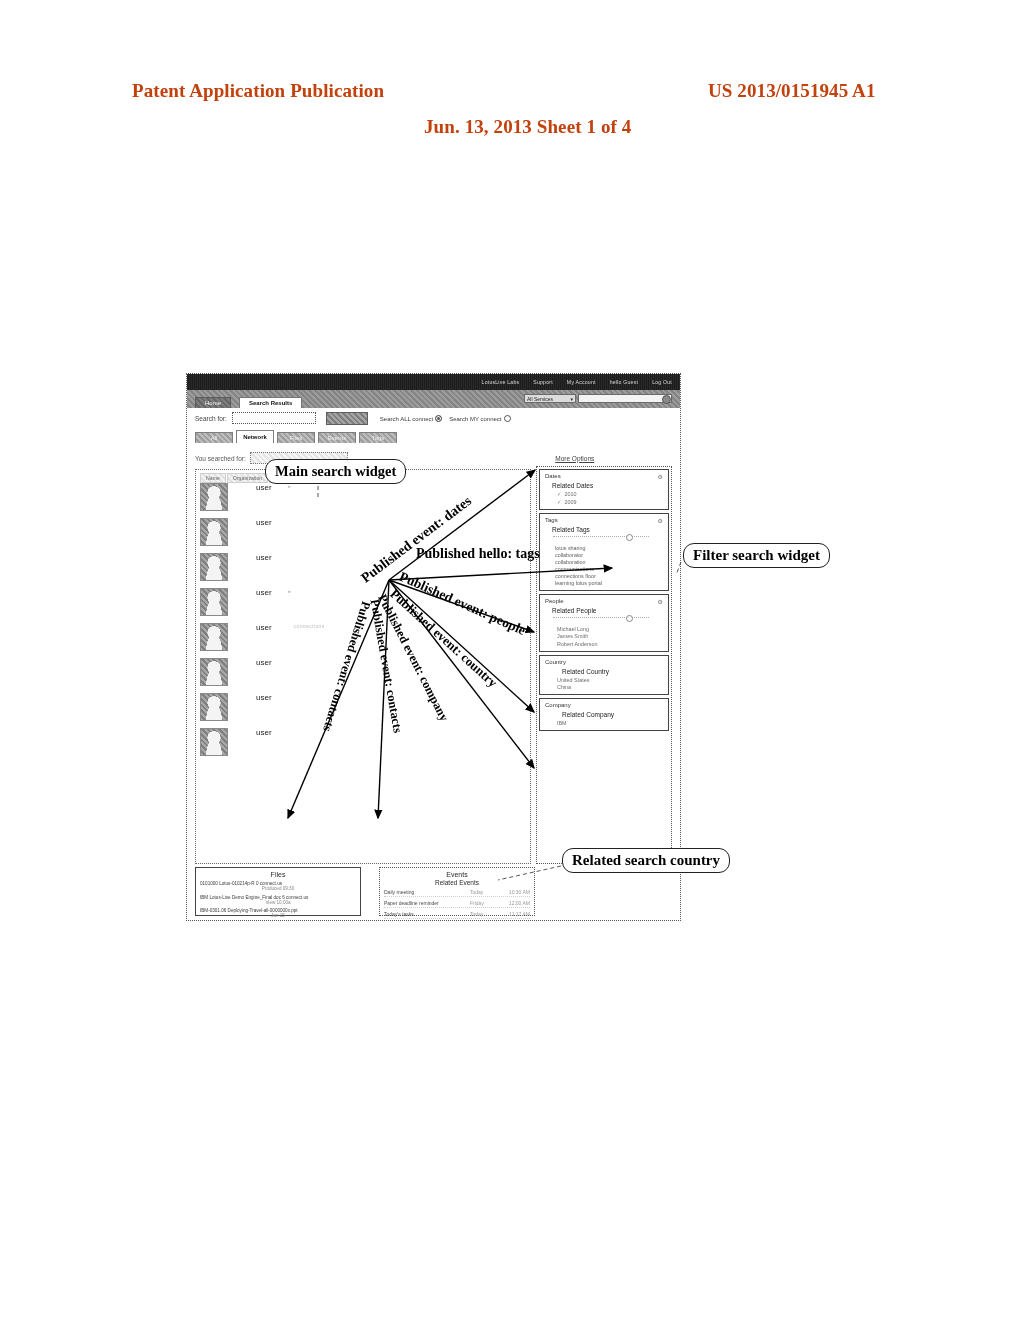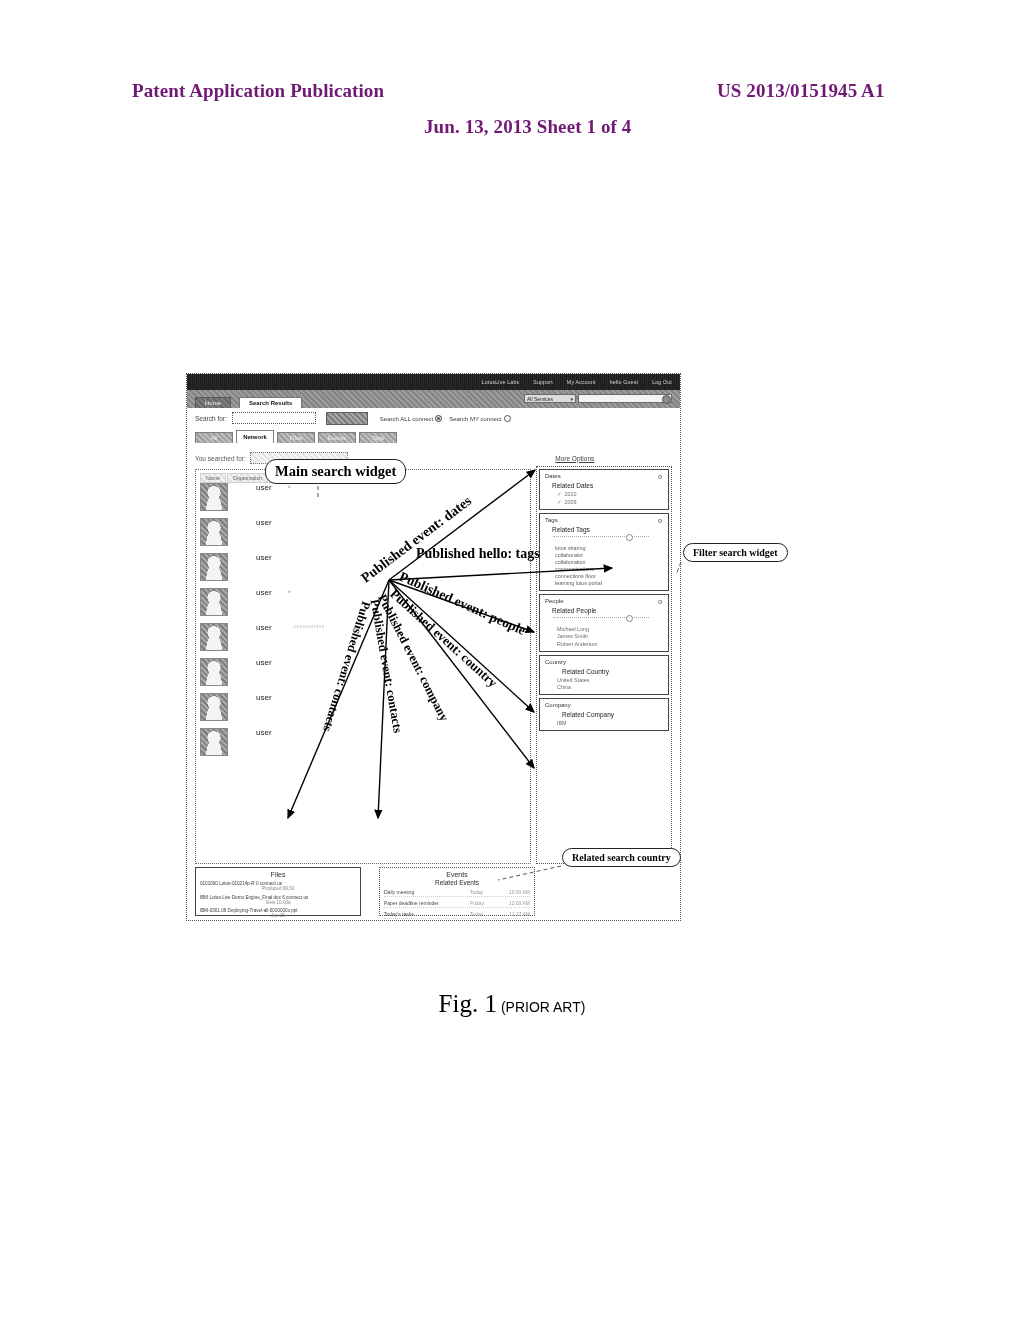--- a/index.html
+++ b/index.html
@@ -20,25 +20,25 @@
     position: absolute;
     left: 0; right: 0;
     top: 80px;
     height: 32px;
     display: flex;
     align-items: baseline;
     font-family: "Liberation Serif", serif;
     font-weight: bold;
     font-size: 19px;
     letter-spacing: 0.1px;
-    color: #701a75;
+    color: #c2410c;
   }
   #patent-header .h-pub { position: absolute; left: 132px; }
   #patent-header .h-date { position: absolute; left: 424px; margin-top: 36px; }
-  #patent-header .h-num { position: absolute; left: 708px; margin-left: 9px; }
+  #patent-header .h-num { position: absolute; left: 708px; }
 
   
   #figure {
     position: absolute;
     left: 0; top: 0;
     width: 1024px; height: 1320px;
   }
 
   
   #screenshot {
@@ -327,21 +327,21 @@
   .ev-row .ev-time { width: 30px; color: #9a9a9a; text-align: right; }
 
   
   .callout {
     position: absolute;
     background: #fff;
     border: 1px solid #222;
     border-radius: 11px;
     font-family: "Liberation Serif", serif;
     font-weight: bold;
-    font-size: 10px;
+    font-size: 15px;
     color: #000;
     padding: 3px 9px;
     white-space: nowrap;
     z-index: 40;
   }
   #callout-main { left: 265px; top: 459px; font-size: 14.5px; text-align: center; }
   #callout-filter { left: 683px; top: 543px; }
   #callout-related { left: 562px; top: 848px; }
 
   
@@ -601,17 +601,14 @@
   <div class="arrow-label" style="left:381px; top:588px; transform: rotate(63deg); font-size:12.5px;">Published event: company</div>
 
   <div class="arrow-label" style="left:374px; top:592px; transform: rotate(80deg); font-size:12.5px;">Published event: contacts</div>
 
   <div class="arrow-label" style="left:366px; top:594px; transform: rotate(107deg); font-size:12.5px;">Published event: contacts</div>
 
   <div class="callout" id="callout-main">Main search widget</div>
   <div class="callout" id="callout-filter">Filter search widget</div>
   <div class="callout" id="callout-related">Related search country</div>
 
-  <div id="fig-caption">
-    <span class="fig-num">Fig. 1</span><span class="fig-prior">(PRIOR ART)</span>
-  </div>
 
 </div>
 
 </body></html>

